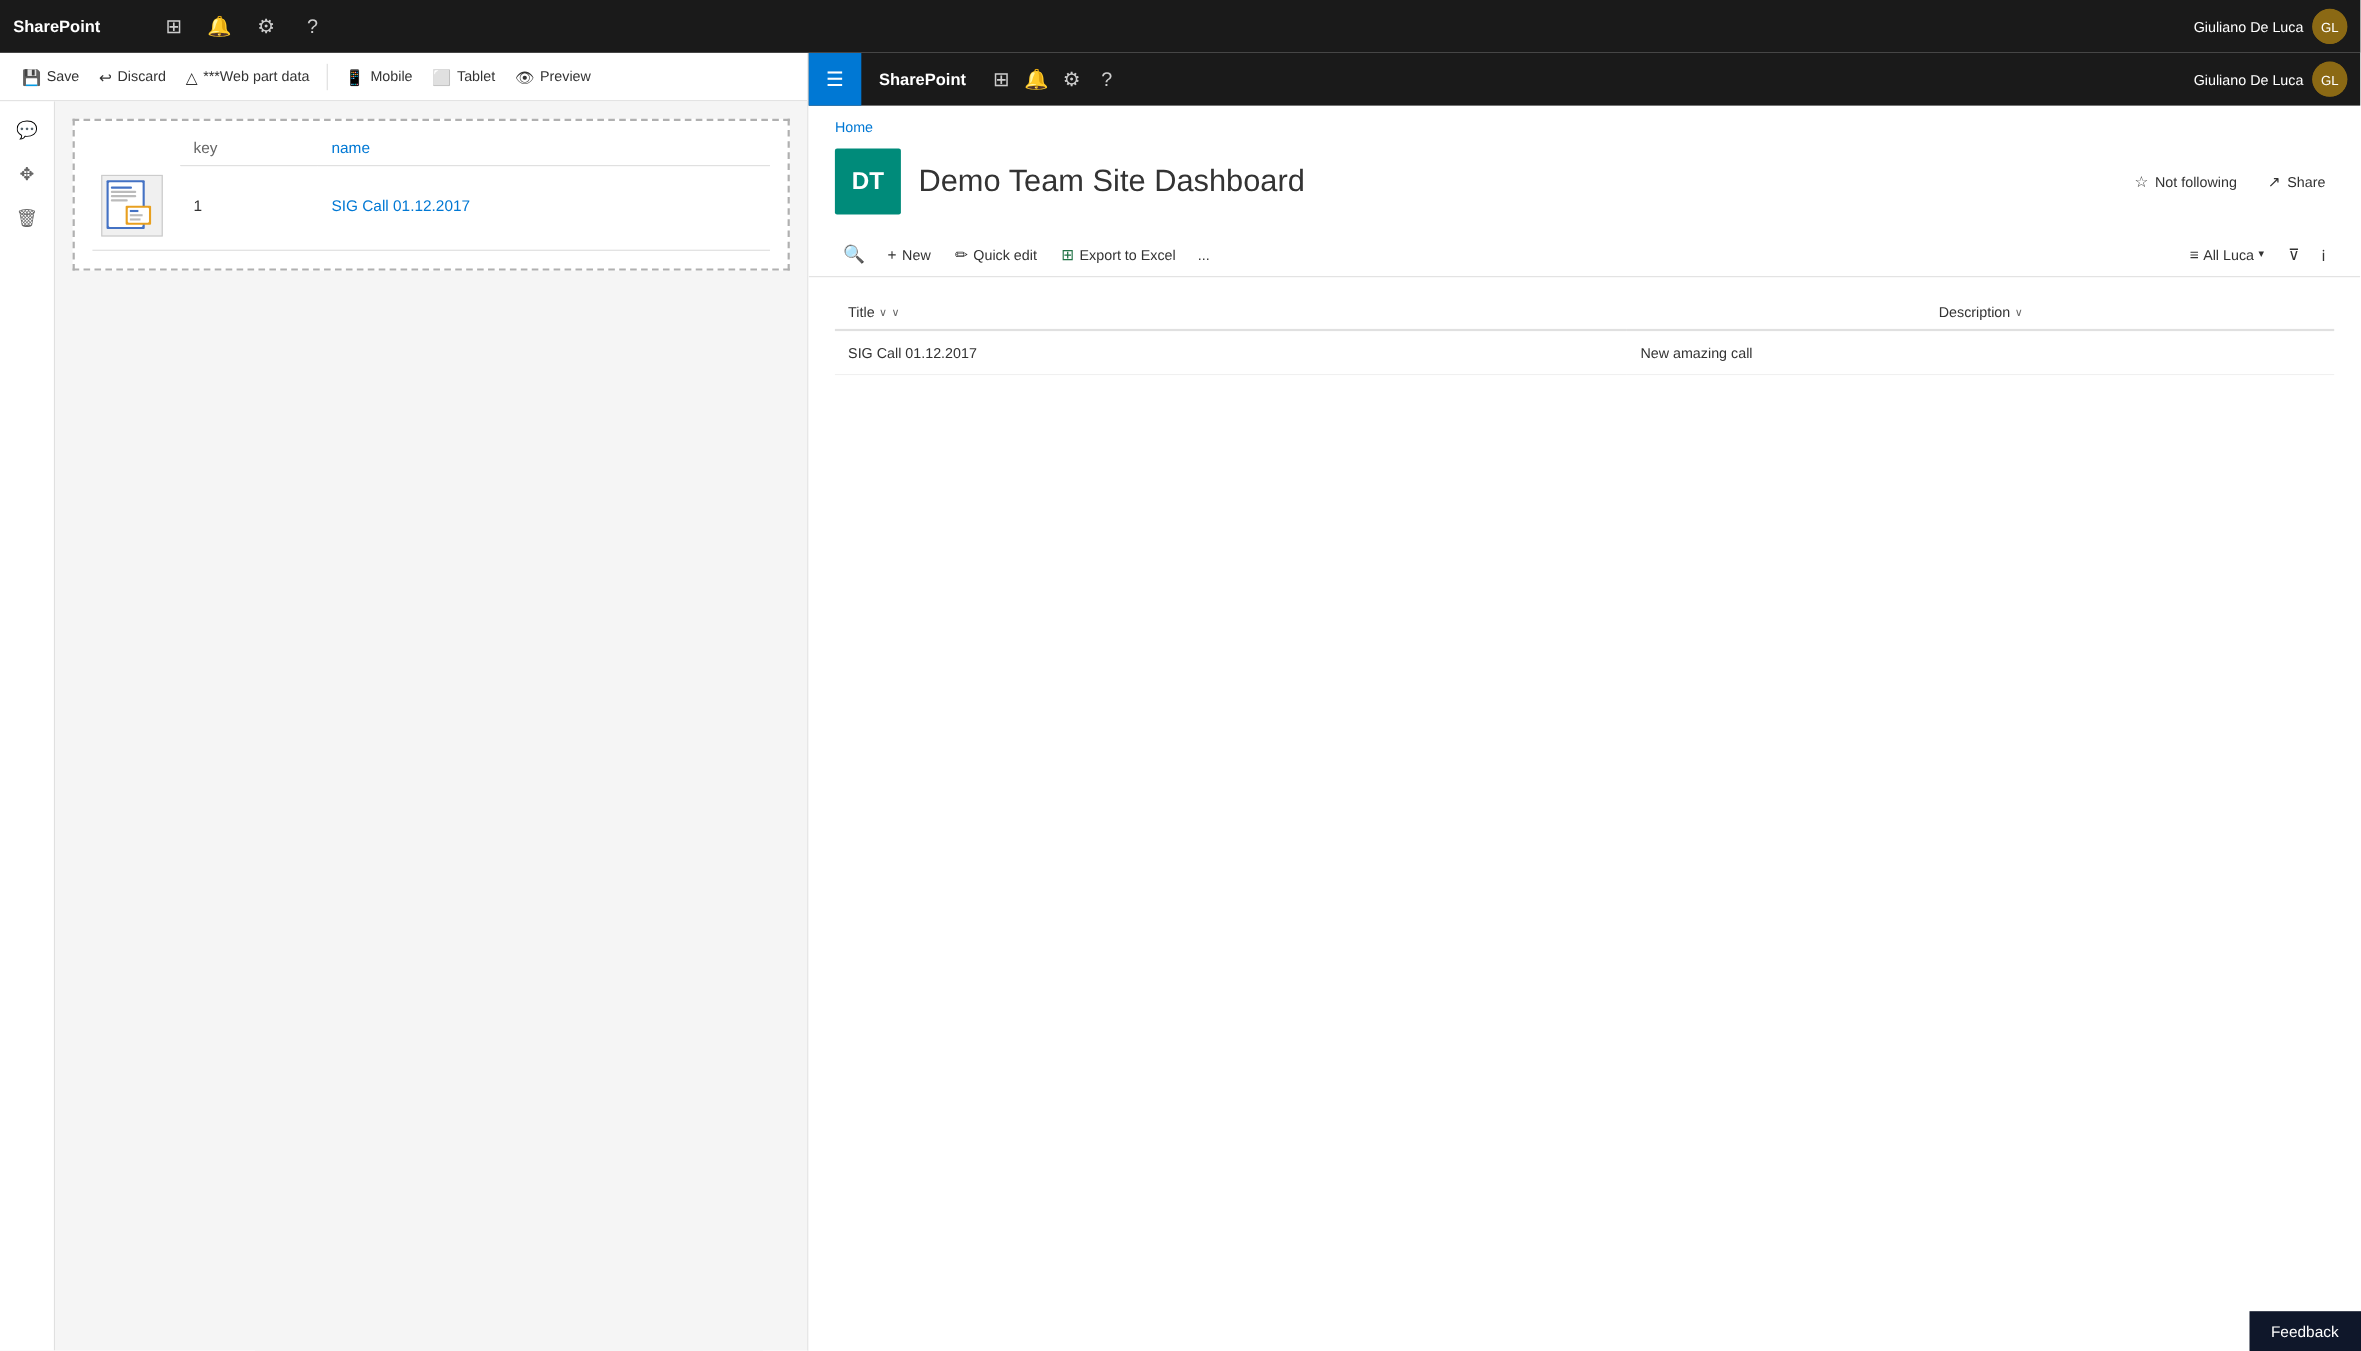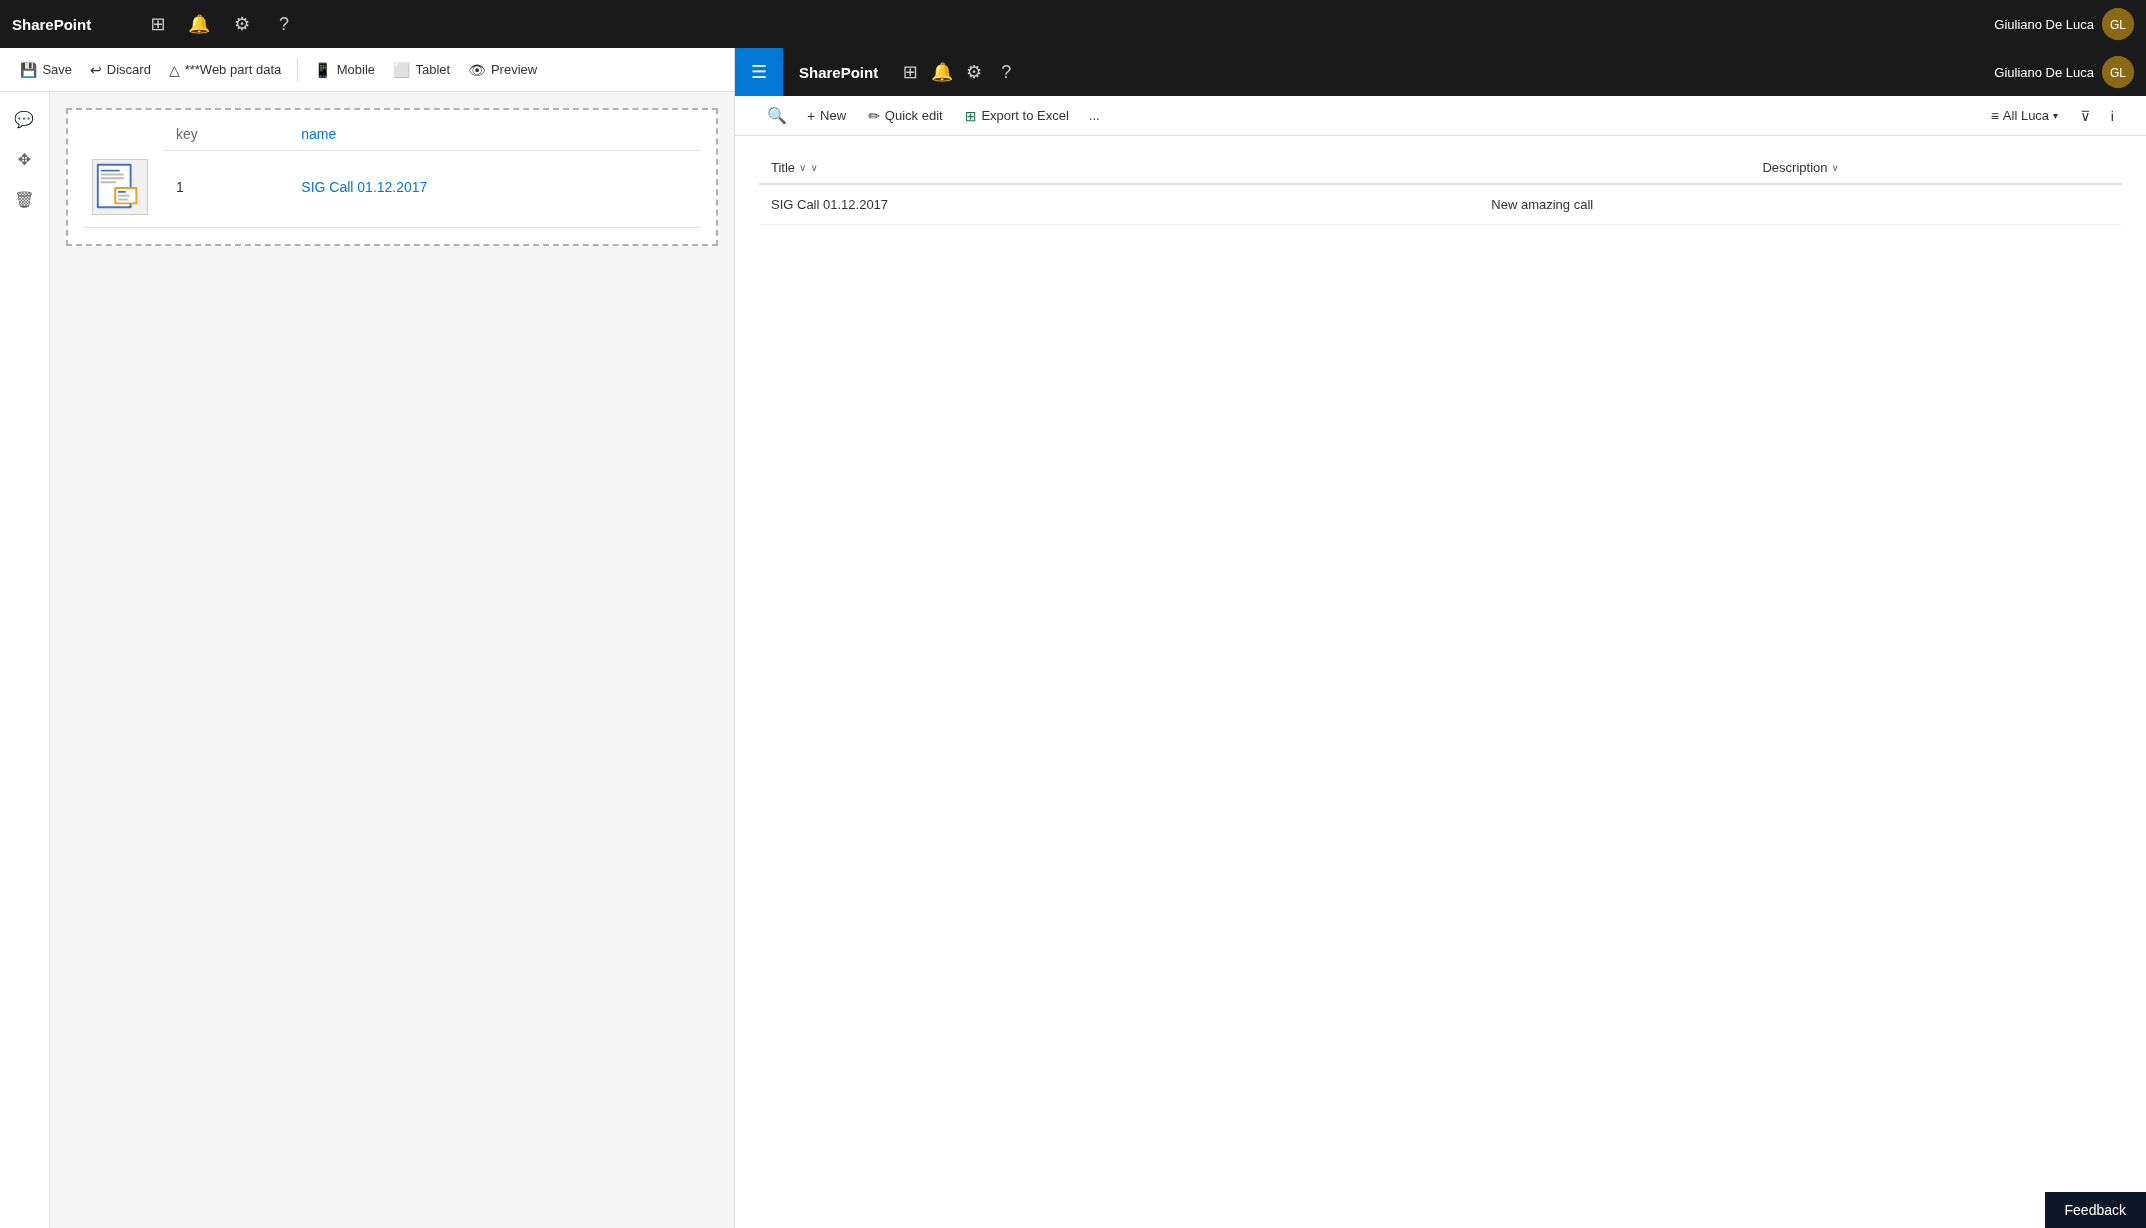--- a/index.html
+++ b/index.html
@@ -126,21 +126,40 @@
           <svg viewBox="0 0 32 32" width="32" height="32">
             <circle cx="16" cy="16" r="16" fill="#8b6914"></circle>
             <text x="16" y="21" text-anchor="middle" font-size="12" fill="#fff">GL</text>
           </svg>
         </div>
       </div>
     </div>
 
     <div style="flex:1;overflow:auto;">
 
-
+      <div style="padding:12px 24px 4px;font-size:13px;color:#0078d4;cursor:pointer;">
+        <span>Home</span>
+      </div>
+
+      <div style="display:flex;align-items:center;padding:8px 24px 16px;gap:16px;">
+        <div style="width:60px;height:60px;background:#008b7a;border-radius:2px;display:flex;align-items:center;justify-content:center;color:#fff;font-size:22px;font-weight:700;flex-shrink:0;">
+          <span>DT</span>
+        </div>
+        <h1 style="font-size:28px;font-weight:300;color:#333;">Demo Team Site Dashboard</h1>
+        <div style="display:flex;align-items:center;gap:12px;margin-left:auto;">
+          <button style="display:flex;align-items:center;gap:6px;background:transparent;border:none;cursor:pointer;font-size:13px;color:#333;padding:6px 8px;border-radius:3px;">
+            <span style="font-size:14px;">☆</span>
+            <span>Not following</span>
+          </button>
+          <button style="display:flex;align-items:center;gap:6px;background:transparent;border:none;cursor:pointer;font-size:13px;color:#333;padding:6px 8px;border-radius:3px;">
+            <span style="font-size:14px;">↗</span>
+            <span>Share</span>
+          </button>
+        </div>
+      </div>
 
       <div style="display:flex;align-items:center;padding:4px 24px;border-bottom:1px solid #e0e0e0;gap:2px;">
         <button style="display:flex;align-items:center;padding:6px 8px;background:transparent;border:none;cursor:pointer;font-size:16px;color:#333;border-radius:3px;">
           <span>🔍</span>
         </button>
         <button style="display:flex;align-items:center;gap:5px;padding:6px 10px;background:transparent;border:none;cursor:pointer;font-size:13px;color:#333;border-radius:3px;">
           <span style="font-size:14px;">+</span>
           <span>New</span>
         </button>
         <button style="display:flex;align-items:center;gap:5px;padding:6px 10px;background:transparent;border:none;cursor:pointer;font-size:13px;color:#333;border-radius:3px;">

